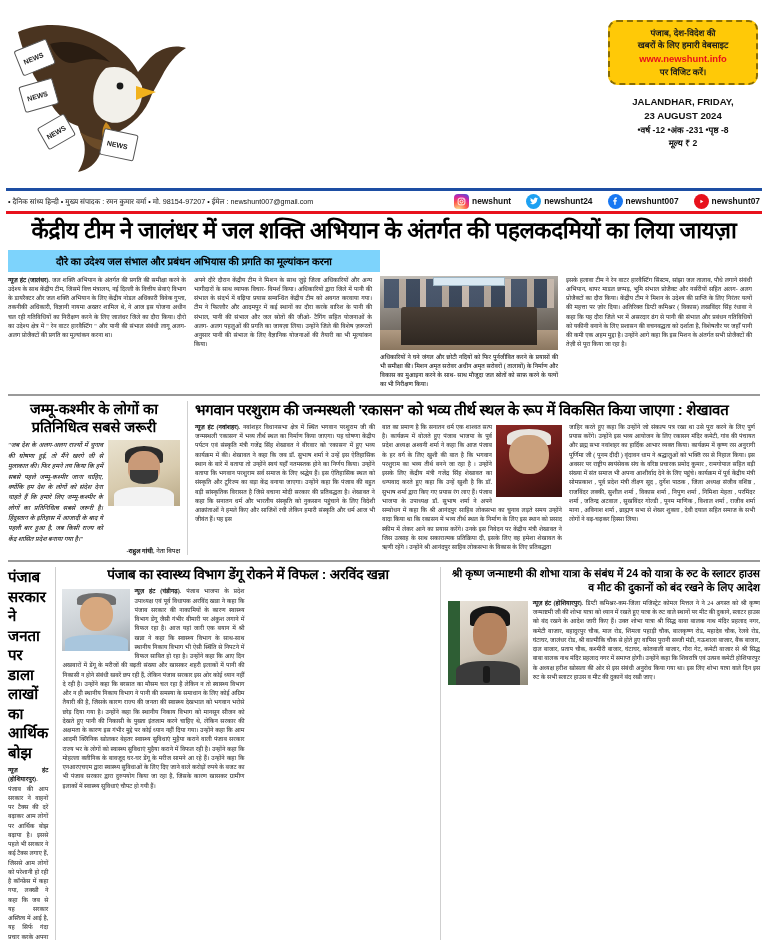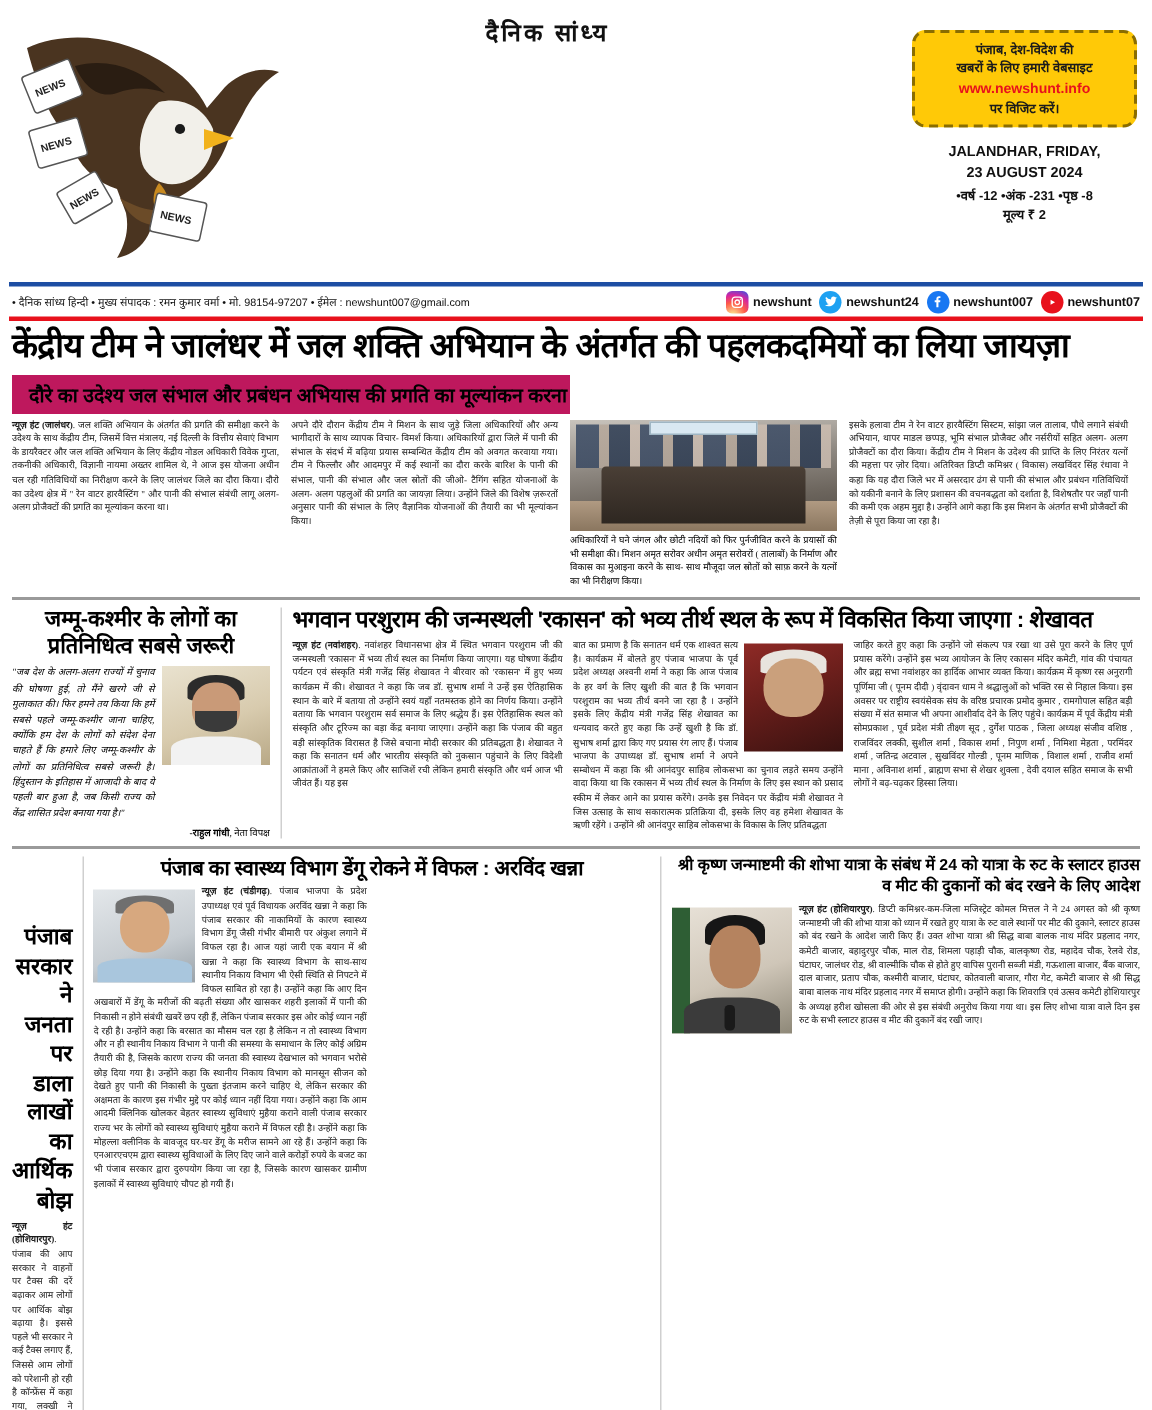--- a/index.html
+++ b/index.html
@@ -63,21 +63,21 @@
   .rule-blue { height: 3px; background: #1d4ea3; margin: 0 6px; }
   .rule-red  { height: 3px; background: #e8111c; margin: 0 6px 0 6px; }
   .social-bar {
     display: flex; align-items: center; justify-content: space-between;
     padding: 2px 8px 2px 8px; height: 20px;
   }
   .imprint {
     font-family: "Liberation Sans", sans-serif;
     font-size: 7.2px; color: #111; white-space: nowrap; text-align: right;
   }
-  .socials { display: flex; align-items: center; gap: 5px; }
+  .socials { display: flex; align-items: center; gap: 15px; }
   .soc { display: flex; align-items: center; gap: 3px; }
   .soc-ic { width: 15px; height: 15px; border-radius: 4px; position: relative; flex:0 0 15px;}
   .soc-ic.ig { background: radial-gradient(circle at 30% 110%, #fdf497 0%, #fd5949 45%, #d6249f 70%, #285AEB 100%); }
   .soc-ic.tw { background: #1da1f2; border-radius: 50%; }
   .soc-ic.fb { background: #1877f2; border-radius: 50%; }
   .soc-ic.yt { background: #e8111c; border-radius: 50%; }
   .soc-ic svg { position:absolute; inset:0; margin:auto; }
   .soc-label { font-family: "Liberation Sans", sans-serif; font-size: 8.4px; font-weight: 700; color: #111; }
 
   
@@ -88,27 +88,27 @@
   .body-txt {
     font-size: 6.1px; line-height: 1.52; text-align: justify;
     color: #1a1a1a; hyphens: auto;
   }
   .lead { font-weight: 700; }
   .sep-thick { height: 2px; background: #9a9a9a; margin: 5px 0; }
   .vrule { width: 1px; background: #cfcfcf; align-self: stretch; }
 
   
   .story1 { padding: 4px 8px 0 8px; }
-  .s1-head { font-size: 22.5px; text-align: left; letter-spacing: -0.4px; white-space:nowrap; }
+  .s1-head { font-size: 22.5px; text-align: center; letter-spacing: -0.4px; white-space:nowrap; }
   .s1-sub-row { display: flex; gap: 8px; margin-top: 5px; align-items: flex-start; }
   .pink-band {
-    background: #be185d; color: #000;
-    font-family: "Liberation Sans", sans-serif;
-    font-size: 13px; font-weight: 600;
-    text-align: right; padding: 4px 2px; width: 100%;
+    background: #7dd3fc; color: #000;
+    font-family: "Liberation Sans", sans-serif;
+    font-size: 10px; font-weight: 600;
+    text-align: center; padding: 4px 2px; width: 100%;
   }
   .s1-cols { display: flex; gap: 8px; margin-top: 4px; }
   .s1-c { width: 178px; }
   .s1-c4 { width: 186px; }
   .photo {
     width: 100%; height: 74px;
     background: linear-gradient(175deg,#c9c4bd 0%, #8d8780 40%, #6b645c 70%, #4f4a44 100%);
     position: relative; overflow: hidden; margin-bottom: 3px;
   }
   .photo .tbl { position:absolute; left:12%; right:12%; top:42%; bottom:6%;
@@ -155,21 +155,21 @@
   .portrait2 .f2 { position:absolute; left:20%; top:14%; width:60%; height:54%;
     background:#caa07c; border-radius:46%; }
   .portrait2 .h2 { position:absolute; left:16%; top:6%; width:68%; height:22%;
     background:#e8e4de; border-radius:50% 50% 10% 10%; }
 
   
   .row3 { display: flex; padding: 0 8px; gap: 7px; margin-top: 3px; }
   .r3-left { width: 172px; }
   .r3-mid { width: 372px; }
   .r3-right { flex: 1 1 auto; }
-  .r3-head-left { font-size: 15px; text-align: right; line-height: 1.3; margin-top: 44px; }
+  .r3-head-left { font-size: 15px; text-align: left; line-height: 1.3; }
   .r3-head-mid { font-size: 13.6px; text-align: center; white-space: nowrap; letter-spacing:-0.2px;}
   .r3-head-right { font-size: 10.6px; text-align: right; line-height: 1.3; }
   .r3-mid-cols { display: flex; gap: 7px; margin-top: 4px; }
   .r3-mid-col { width: 182px; }
   .portrait3 {
     width: 68px; height: 62px; float: left; margin: 2px 4px 2px 0;
     background: linear-gradient(160deg,#e3e7ea 0%, #c7cdd2 60%, #9aa3aa 100%);
     position: relative; overflow: hidden;
   }
   .portrait3 .f3 { position:absolute; left:26%; top:12%; width:48%; height:56%;
@@ -226,21 +226,20 @@
           <g fill="#222" font-family="Liberation Sans, sans-serif" font-size="7" font-weight="bold">
             <text x="13" y="46" transform="rotate(-22 26 44)">NEWS</text>
             <text x="17" y="84" transform="rotate(-16 30 82)">NEWS</text>
             <text x="36" y="119" transform="rotate(-30 50 118)">NEWS</text>
             <text x="97" y="134" transform="rotate(12 110 130)">NEWS</text>
           </g>
         </svg>
       </div>
 
       <div class="title-wrap">
-        <div class="kicker">दैनिक सांध्य</div>
       </div>
 
       <div class="right-col">
         <div class="web-box">
           <div>पंजाब, देश-विदेश की</div>
           <div>खबरों के लिए हमारी वेबसाइट</div>
           <div class="web-url">www.newshunt.info</div>
           <div>पर विजिट करें।</div>
         </div>
         <div class="dateline">

